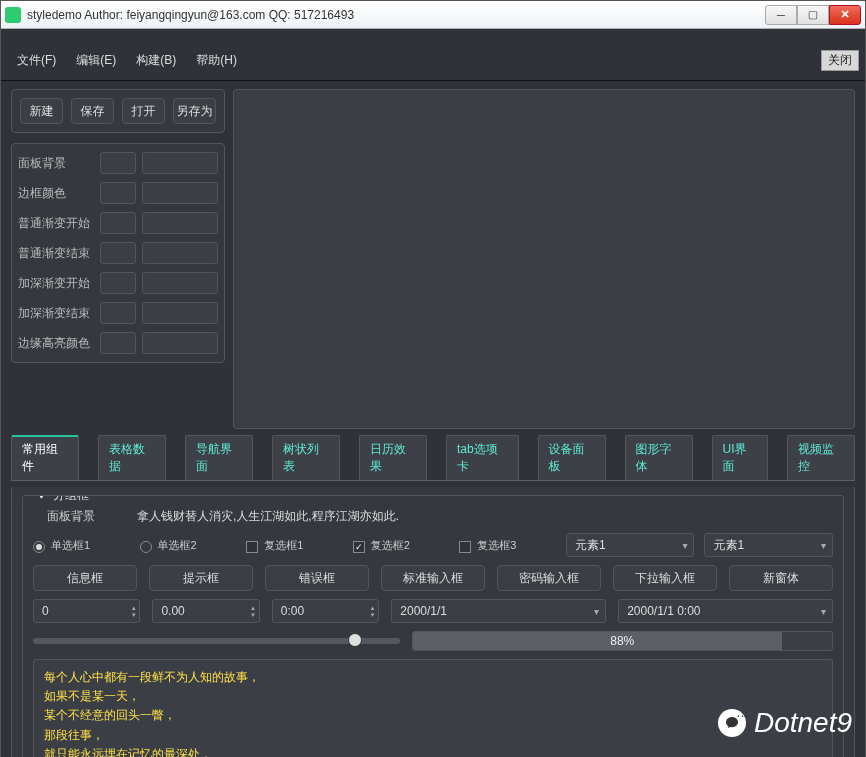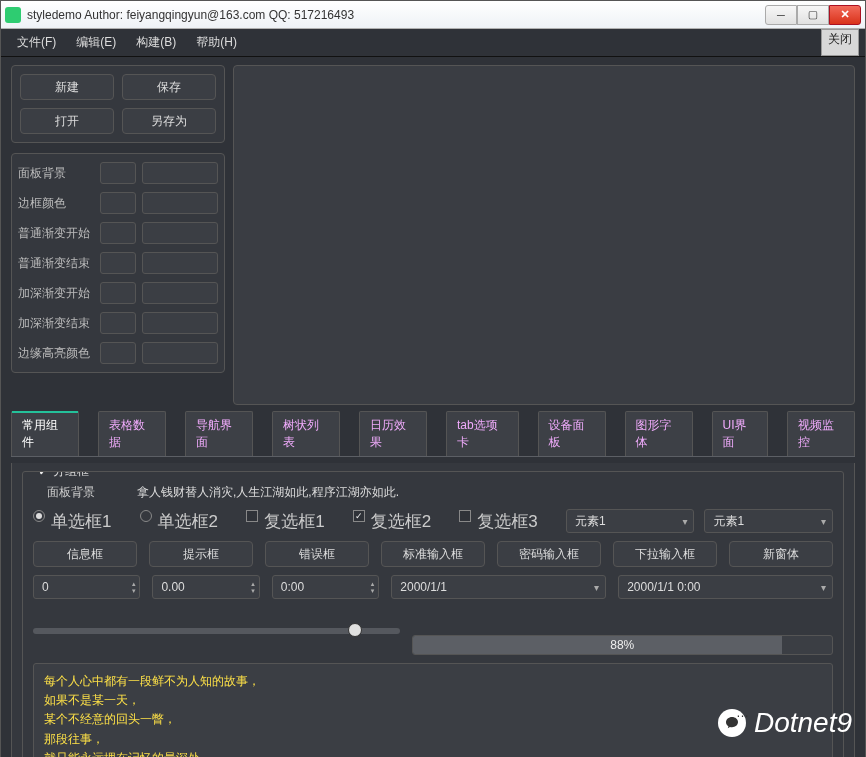--- a/index.html
+++ b/index.html
@@ -8,75 +8,75 @@
 .window { width: 866px; height: 757px; border: 1px solid #555; background: #fff; display: flex; flex-direction: column; }
 .titlebar { height: 28px; background: linear-gradient(#fff, #eef2f6); border-bottom: 1px solid #b0b0b0; display: flex; align-items: center; padding: 4px 4px; font-size: 12px; color: #333; }
 .titlebar .appicon { width: 16px; height: 16px; background: #2ecc71; border-radius: 3px; margin-right: 6px; }
 .titlebar .title { flex: 1; }
 .winbtns { display: flex; align-items: center; gap: 0; }
 .winbtn { width: 32px; height: 20px; background: linear-gradient(#f7f7f7,#e1e1e1); border: 1px solid #aaa; display: flex; align-items: center; justify-content: center; font-size: 11px; }
 .winbtn.min { border-top-left-radius: 3px; border-bottom-left-radius: 3px; }
 .winbtn.close { background: linear-gradient(#f26a5a,#d9321a); border-color: #a12; color: #fff; border-top-right-radius: 3px; border-bottom-right-radius: 3px; font-weight: bold; }
 
 .app { flex: 1; background: #2f3238; display: flex; flex-direction: column; }
-.menubar { height: 28px; display: flex; padding: 0 6px; color: #ddd; font-size: 12px; border-bottom: 1px solid #111; }
+.menubar { height: 40px; display: flex; align-items: center; padding: 0 6px; color: #ddd; font-size: 12px; border-bottom: 1px solid #111; margin-top: 12px; }
 .menubar .mi { padding: 0 10px; height: 100%; display: flex; align-items: center; }
 .menubar .spacer { flex: 1; }
 .closeBox { background: #d8d8d8; color: #222; padding: 1px 6px; border: 1px solid #999; font-size: 12px; }
 
 .body { flex: 1; padding: 8px 10px 10px 10px; display: flex; flex-direction: column; gap: 6px; overflow: hidden; }
 
 .topzone { display: flex; gap: 8px; height: 340px; }
 .leftpanel { width: 214px; display: flex; flex-direction: column; gap: 10px; }
-.btngrid { border: 1px solid #555; border-radius: 4px; padding: 8px; display: grid; grid-template-columns: 1fr 1fr; gap: 8px; background: #35383e; }
+.btngrid { border: 1px solid #555; border-radius: 4px; padding: 8px; display: grid; grid-template-columns: 1fr 1fr 1fr 1fr; gap: 8px; background: #35383e; }
 .btn { background: #3b3e44; border: 1px solid #555; color: #ddd; font-size: 12px; border-radius: 4px; height: 26px; display: flex; align-items: center; justify-content: center; cursor: pointer; }
 
 .config { border: 1px solid #555; border-radius: 4px; padding: 8px 6px; background: #35383e; display: flex; flex-direction: column; gap: 8px; }
 .cfgrow { display: flex; align-items: center; gap: 6px; }
 .cfglabel { color: #bbb; font-size: 12px; width: 76px; }
 .swatch { flex: 0 0 36px; height: 22px; background: #3b3e44; border: 1px solid #555; border-radius: 3px; }
 .swatchwide { flex: 1; height: 22px; background: #3b3e44; border: 1px solid #555; border-radius: 3px; }
 
 .preview { flex: 1; background: #3a3d43; border: 1px solid #555; border-radius: 4px; }
 
 .tabsbar { display: flex; gap: 19px; border-bottom: 1px solid #5c5f65; }
-.tab { padding: 5px 10px; background: #3d4046; color: #f0abfc; font-size: 12px; border: 1px solid #555; border-bottom: none; cursor: pointer; border-top-left-radius: 2px; border-top-right-radius: 2px; }
+.tab { padding: 5px 10px; background: #3d4046; color: #5eead4; font-size: 12px; border: 1px solid #555; border-bottom: none; cursor: pointer; border-top-left-radius: 2px; border-top-right-radius: 2px; }
 .tab.active { color: #fff; position: relative; }
 .tab.active::after { content: ""; position: absolute; left: 0; right: 0; top: -1px; height: 2px; background: #24c19a; }
 
 .tabcontent { flex: 1; border: 1px solid #555; border-top: none; padding: 8px 10px; background: #35383e; display: flex; flex-direction: column; gap: 8px; overflow: hidden; }
 
 .groupbox { border: 1px solid #555; border-radius: 3px; padding: 8px 10px; position: relative; flex: 1; display: flex; flex-direction: column; gap: 8px; overflow: hidden; }
 .grouptitle { position: absolute; top: -9px; left: 10px; font-size: 12px; color: #ddd; padding: 0 4px; background: #35383e; display: flex; align-items: center; gap: 4px; }
 .chk { width: 12px; height: 12px; display: inline-flex; align-items: center; justify-content: center; font-size: 10px; color: #eee; }
 
 .row { display: flex; align-items: center; gap: 10px; }
 .label { color: #ccc; font-size: 12px; }
 .static { color: #ddd; font-size: 12px; }
 
 .row.form > * { flex: 1; }
-.radio { display: flex; align-items: flex-start; gap: 6px; color: #ccc; font-size: 17px; }
+.radio { display: flex; align-items: flex-end; gap: 6px; color: #ccc; font-size: 11px; }
 .rdot { width: 12px; height: 12px; border: 1px solid #888; border-radius: 50%; display: inline-flex; align-items: center; justify-content: center; }
 .rdot.on::after { content: ""; width: 6px; height: 6px; background: #ddd; border-radius: 50%; }
 .cbox { width: 12px; height: 12px; border: 1px solid #888; display: inline-flex; align-items: center; justify-content: center; font-size: 9px; color: #eee; background: #2f3238; }
 .cbox.on::after { content: "✓"; }
 
 .select { background: #3b3e44; border: 1px solid #555; border-radius: 3px; color: #ddd; font-size: 12px; height: 24px; display: flex; align-items: center; padding: 0 22px 0 8px; position: relative; }
 .select::after { content: "▾"; position: absolute; right: 6px; color: #aaa; font-size: 10px; }
 
 .row.buttons { display: grid; grid-template-columns: repeat(6, 1fr); gap: 12px; }
 .row.spinners { display: grid; grid-template-columns: 1fr 1fr 1fr 2fr 2fr; gap: 12px; }
 .spinner, .dateinput { background: #3b3e44; border: 1px solid #555; border-radius: 3px; color: #ddd; font-size: 12px; height: 24px; display: flex; align-items: center; padding: 0 20px 0 8px; position: relative; }
 .spinner::after { content: "▴\A▾"; white-space: pre; position: absolute; right: 4px; font-size: 7px; line-height: 7px; color: #aaa; }
 .dateinput::after { content: "▾"; position: absolute; right: 6px; color: #aaa; font-size: 10px; }
 
 .sliders { display: grid; grid-template-columns: 1fr 1.15fr; gap: 12px; align-items: center; }
 .slider { height: 6px; background: #55585e; border-radius: 3px; position: relative; }
 .slider .thumb { position: absolute; top: -5px; width: 14px; height: 14px; background: #e0e0e0; border-radius: 50%; border: 1px solid #333; }
-.progress { height: 20px; background: #3b3e44; border: 1px solid #555; border-radius: 3px; position: relative; overflow: hidden; display: flex; align-items: center; justify-content: center; margin-top: 28px; }
+.progress { height: 20px; background: #3b3e44; border: 1px solid #555; border-radius: 3px; position: relative; overflow: hidden; display: flex; align-items: center; justify-content: center; }
 .progress .fill { position: absolute; left: 0; top: 0; bottom: 0; background: #5c5f65; }
 .progress .plabel { position: relative; color: #eee; font-size: 12px; }
 
 .textarea { flex: 1; background: #3b3e44; border: 1px solid #555; border-radius: 3px; color: #fde047; font-size: 12px; padding: 8px 10px; line-height: 1.6; overflow: hidden; white-space: pre-wrap; }
 
 .watermark { position: absolute; right: 14px; bottom: 18px; display: flex; align-items: center; gap: 8px; color: #fff; font-family: Georgia, serif; font-style: italic; font-size: 28px; pointer-events: none; }
 .wmicon { width: 28px; height: 28px; border-radius: 50%; background: #fff; color: #333; display: flex; align-items: center; justify-content: center; position: relative; font-style: normal; }
 .wmicon::before { content: "…"; position: absolute; top: -4px; right: -2px; font-size: 13px; letter-spacing: -1px; }
 .wmicon svg { width: 16px; height: 16px; }
 </style>

